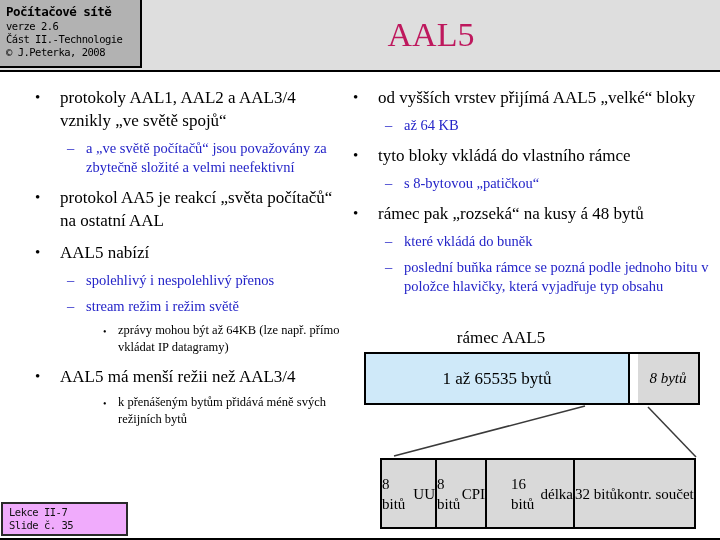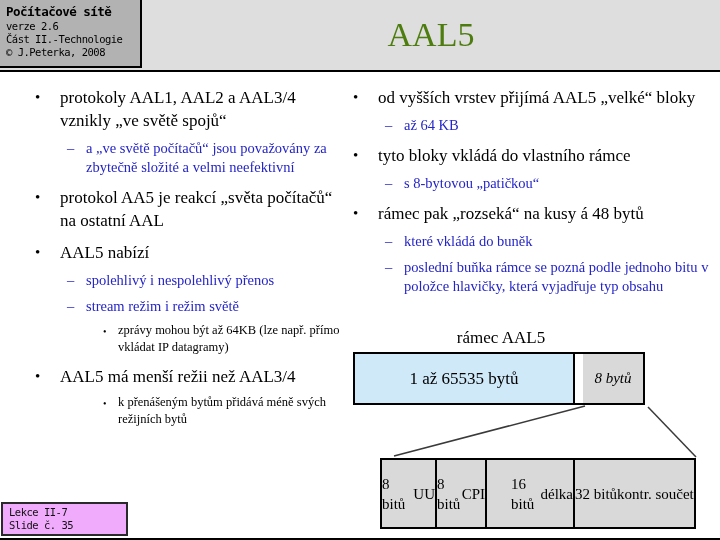--- a/index.html
+++ b/index.html
@@ -16,42 +16,42 @@
     position:absolute; left:0; top:0; width:142px; height:68px;
     background:#b2b2b2; border-right:2px solid #000; border-bottom:2px solid #000;
     box-sizing:border-box; padding:4px 0 0 6px;
     font-family:"DejaVu Sans Mono", monospace; color:#000;
   }
   .ib-title { font-size:12.5px; font-weight:bold; line-height:16px; letter-spacing:-0.5px; }
   .ib-line  { font-size:10.5px; line-height:13px; letter-spacing:-0.5px; }
   .slide-title {
     position:absolute; left:142px; top:0; width:578px; height:70px;
     display:flex; align-items:center; justify-content:center;
-    font-size:34px; color:#4d7c0f;border-radius:24px;
+    font-size:34px; color:#be185d;border-radius:24px;
   }
   
   .col { position:absolute; top:86px; color:#000; }
   .col-left  { left:30px;  width:312px; }
   .col-right { left:348px; width:368px; }
   .li { position:relative; }
   .mk { position:absolute; top:0; }
   .l1 { font-size:17px;   line-height:23px; padding-left:30px; margin-top:9px; color:#000; }
   .l1 > .mk { left:5px; font-size:15px; }
   .l2 { font-size:14.5px; line-height:19px; padding-left:56px; margin-top:7px; color:#2424c8; }
   .l2 > .mk { left:37px; }
   .l3 { font-size:12.5px; line-height:17px; padding-left:88px; margin-top:6px; color:#000; }
   .l3 > .mk { left:73px; font-size:10px; top:1px; }
   .li:first-child { margin-top:0; }
   
   .diagram-label {
     position:absolute; left:355px; top:328px; width:292px;
     text-align:center; font-size:17px; color:#000;
   }
   .frame-box {
-    position:absolute; left:353px; top:352px; width:292px; height:53px;
+    position:absolute; left:364px; top:352px; width:336px; height:53px;
     border:2px solid #000; box-sizing:border-box; display:flex;gap:8px;
   }
   .frame-payload {
     flex:1; background:#cfe9f9; border-right:2px solid #000;
     display:flex; align-items:center; justify-content:center; font-size:17px;
   }
   .frame-trailer {
     width:60px; background:#d9d9d9;
     display:flex; align-items:center; justify-content:center; font-size:15px;font-style:italic;
   }

